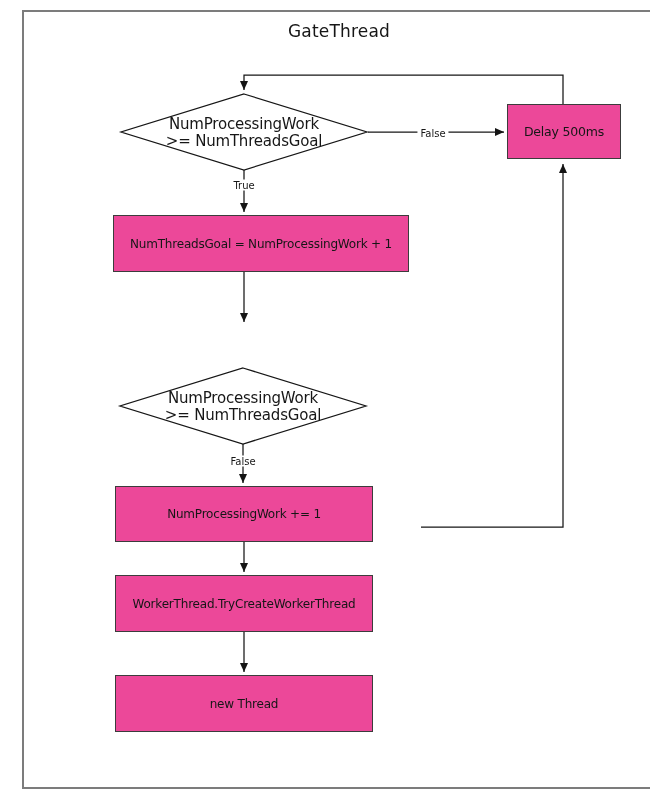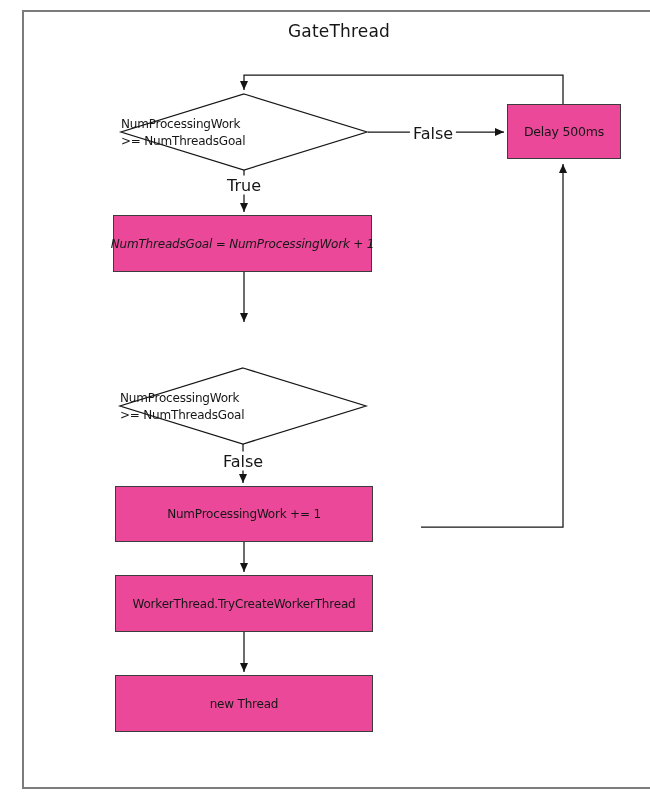--- a/index.html
+++ b/index.html
@@ -41,21 +41,21 @@
     background: #ec4899;
     display: flex;
     align-items: center;
     justify-content: center;
     font-size: 12px;
     letter-spacing: -0.2px;
     white-space: nowrap;
     text-align: center;
   }
   .box-delay      { left: 493px; top: 104px; width: 114px; height: 55px; font-size: 12.5px; }
-  .box-setgoal    { left: 99px;  top: 215px; width: 259px; height: 57px; font-style: italic; }
+  .box-setgoal    { left: 99px;  top: 215px; width: 296px; height: 57px; }
   .box-increment  { left: 101px; top: 486px; width: 258px; height: 56px; }
   .box-trycreate  { left: 101px; top: 575px; width: 258px; height: 57px; }
   .box-newthread  { left: 101px; top: 675px; width: 258px; height: 57px; align-items: center; }
   .subprocess {
     position: absolute;
     left: 53px; top: 326px;
     width: 354px; height: 436px;
     box-sizing: border-box;
     border: 1.5px solid #4a4a4a;
     background: transparent;
@@ -73,32 +73,33 @@
     left: 33px; right: 33px;
     top: 7px;
     text-align: center;
     font-size: 12px;
     letter-spacing: -0.2px;
     white-space: nowrap;
   }
   .diamond-text {
     position: absolute;
     width: 246px;
-    font-size: 12px;
+    text-align: center;
+    font-size: 15px;
     line-height: 17px;
     letter-spacing: -0.2px;
   }
   .diamond-text-outer { left: 107px; top: 116px; }
   .diamond-text-inner { left: 106px; top: 390px; }
   .edge-label {
     position: absolute;
     transform: translate(-50%, -50%);
     background: #ffffff;
     padding: 0 3px;
-    font-size: 16px;
+    font-size: 10px;
     white-space: nowrap;
   }
   .lbl-true        { left: 230px; top: 185px; }
   .lbl-false-outer { left: 419px; top: 133px; }
   .lbl-false-inner { left: 229px; top: 461px; }
 </style>
 </head>
 <body>
 
 <div class="canvas">

